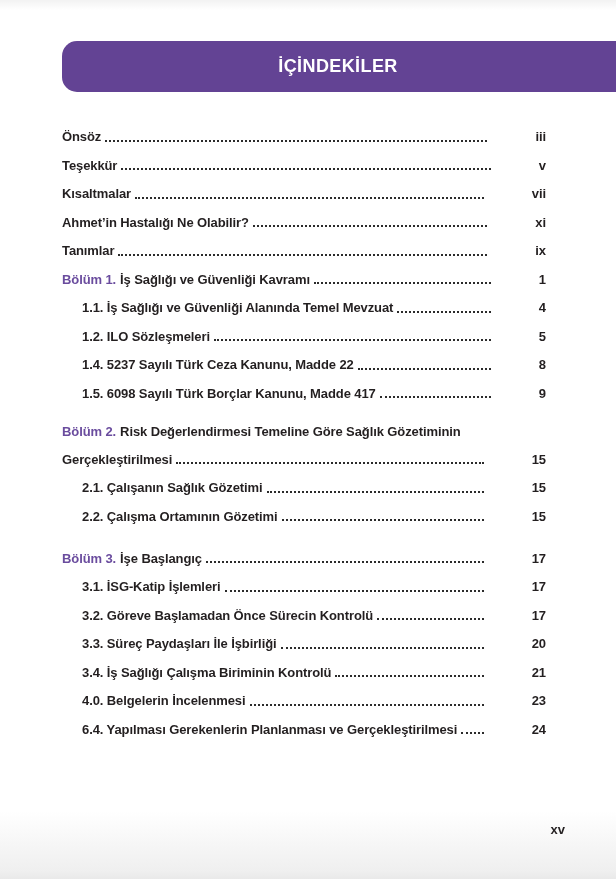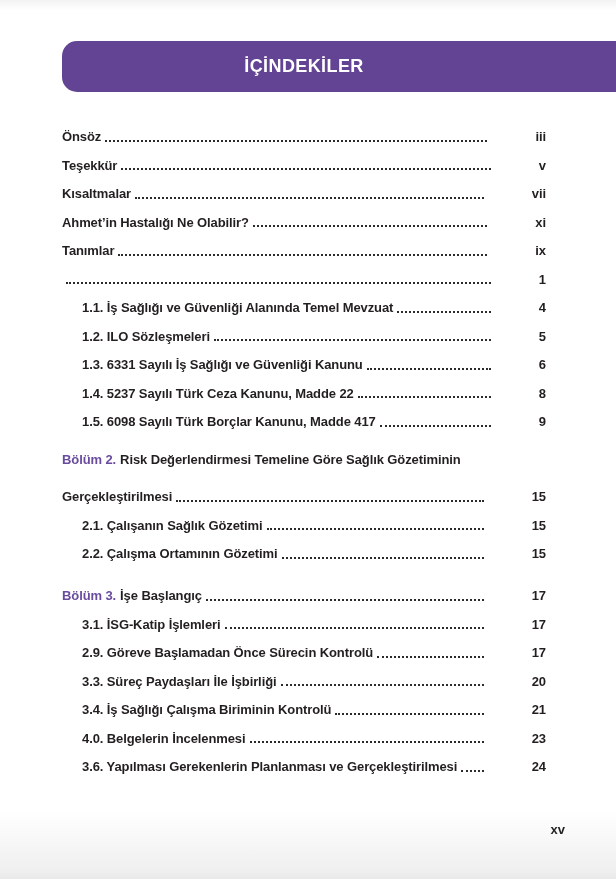--- a/index.html
+++ b/index.html
@@ -17,20 +17,21 @@
   }
   .page-shade-bottom {
     position:absolute; bottom:0; left:0; right:0; height:68px;
     background:linear-gradient(to bottom, rgba(100,100,100,0), rgba(100,100,100,0.10) 88%, rgba(100,100,100,0.14));
   }
   .banner {
     position:absolute;
     left:62px; top:41px; right:0; height:51px;
     background:#634394;
     border-radius:15px 0 0 15px;
+    padding-left:34px;
   }
   .banner-title {
     display:block;
     width:484px;
     text-align:center;
     line-height:51px;
     color:#ffffff;
     font-size:18px;
     font-weight:bold;
     letter-spacing:0.4px;
@@ -54,21 +55,21 @@
   .dots {
     flex:1;
     min-width:8px;
     border-bottom:2px dotted #2b2b2b;
     margin:0 3px 3.5px 4px;
   }
   .sub { padding-left:20px; }
   .prefix { color:#6A4C9E; margin-right:4px; }
   .gap-ch2 { margin-top:21px; }
   .gap-ch3 { margin-top:25px; }
-  .wrap-first { margin-bottom:20px; }
+  .wrap-first { margin-bottom:11px; }
   .folio {
     position:absolute;
     top:822px; right:51px;
     font-weight:bold;
     font-size:13px;
   }
 </style>
 </head>
 <body>
 
@@ -100,37 +101,33 @@
     <span class="dots"></span>
     <span class="pg">xi</span>
   </div>
   <div class="row">
     <span class="lbl">Tanımlar</span>
     <span class="dots"></span>
     <span class="pg">ix</span>
   </div>
 
   <div class="row">
+    <span class="lbl"><span class="prefix">Bölüm 1.</span><span>İş Sağlığı ve Güvenliği Kavramı</span></span>
     <span class="dots"></span>
     <span class="pg">1</span>
   </div>
   <div class="row sub">
     <span class="lbl">1.1. İş Sağlığı ve Güvenliği Alanında Temel Mevzuat</span>
     <span class="dots"></span>
     <span class="pg">4</span>
   </div>
   <div class="row sub">
     <span class="lbl">1.2. ILO Sözleşmeleri</span>
     <span class="dots"></span>
     <span class="pg">5</span>
-  </div>
-  <div class="row sub">
-    <span class="lbl">1.3. 6331 Sayılı İş Sağlığı ve Güvenliği Kanunu</span>
-    <span class="dots"></span>
-    <span class="pg">6</span>
   </div>
   <div class="row sub">
     <span class="lbl">1.4. 5237 Sayılı Türk Ceza Kanunu, Madde 22</span>
     <span class="dots"></span>
     <span class="pg">8</span>
   </div>
   <div class="row sub">
     <span class="lbl">1.5. 6098 Sayılı Türk Borçlar Kanunu, Madde 417</span>
     <span class="dots"></span>
     <span class="pg">9</span>
@@ -159,41 +156,41 @@
     <span class="lbl"><span class="prefix">Bölüm 3.</span><span>İşe Başlangıç</span></span>
     <span class="dots"></span>
     <span class="pg">17</span>
   </div>
   <div class="row sub">
     <span class="lbl">3.1. İSG-Katip İşlemleri</span>
     <span class="dots"></span>
     <span class="pg">17</span>
   </div>
   <div class="row sub">
-    <span class="lbl">2.9. Göreve Başlamadan Önce Sürecin Kontrolü</span>
+    <span class="lbl">3.2. Göreve Başlamadan Önce Sürecin Kontrolü</span>
     <span class="dots"></span>
     <span class="pg">17</span>
   </div>
   <div class="row sub">
     <span class="lbl">3.3. Süreç Paydaşları İle İşbirliği</span>
     <span class="dots"></span>
     <span class="pg">20</span>
   </div>
   <div class="row sub">
     <span class="lbl">3.4. İş Sağlığı Çalışma Biriminin Kontrolü</span>
     <span class="dots"></span>
     <span class="pg">21</span>
   </div>
   <div class="row sub">
     <span class="lbl">4.0. Belgelerin İncelenmesi</span>
     <span class="dots"></span>
     <span class="pg">23</span>
   </div>
   <div class="row sub">
-    <span class="lbl">3.6. Yapılması Gerekenlerin Planlanması ve Gerçekleştirilmesi</span>
+    <span class="lbl">6.4. Yapılması Gerekenlerin Planlanması ve Gerçekleştirilmesi</span>
     <span class="dots"></span>
     <span class="pg">24</span>
   </div>
 
 </div>
 
 <div class="folio">xv</div>
 
 <div class="page-shade-bottom"></div>
 

